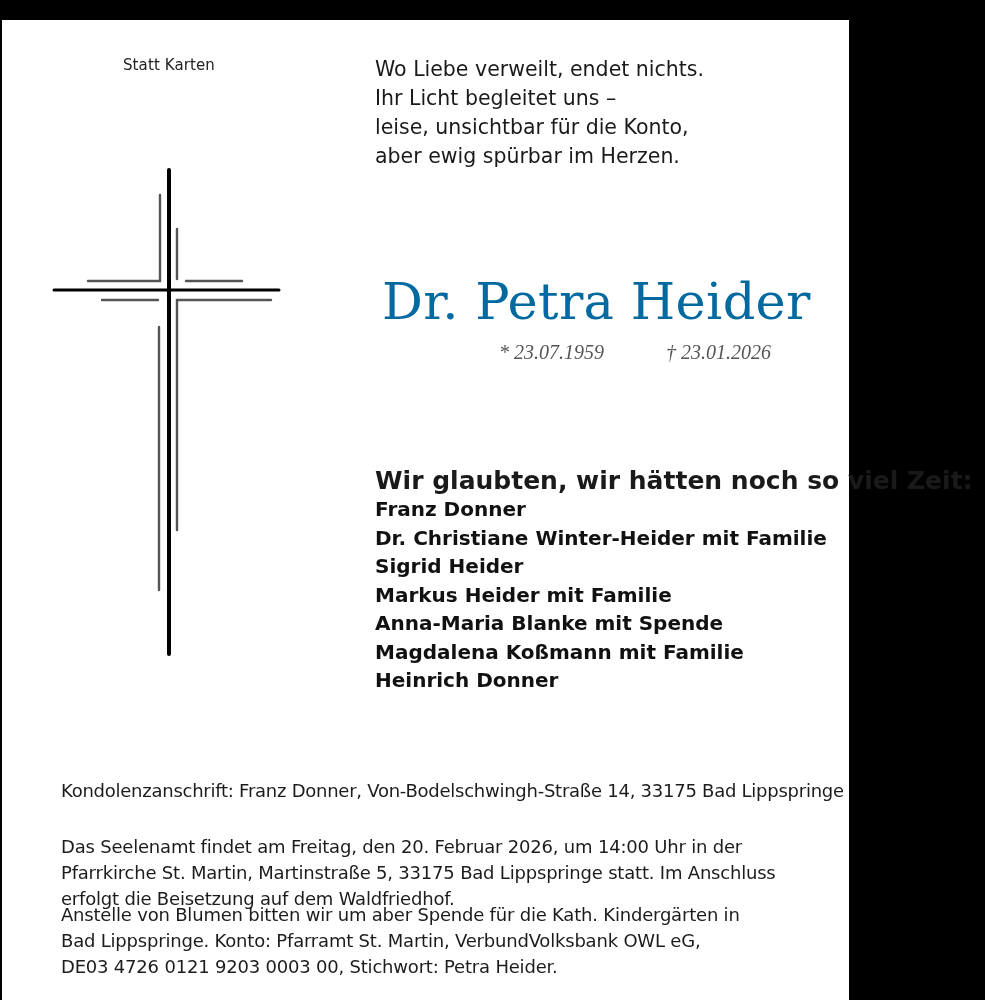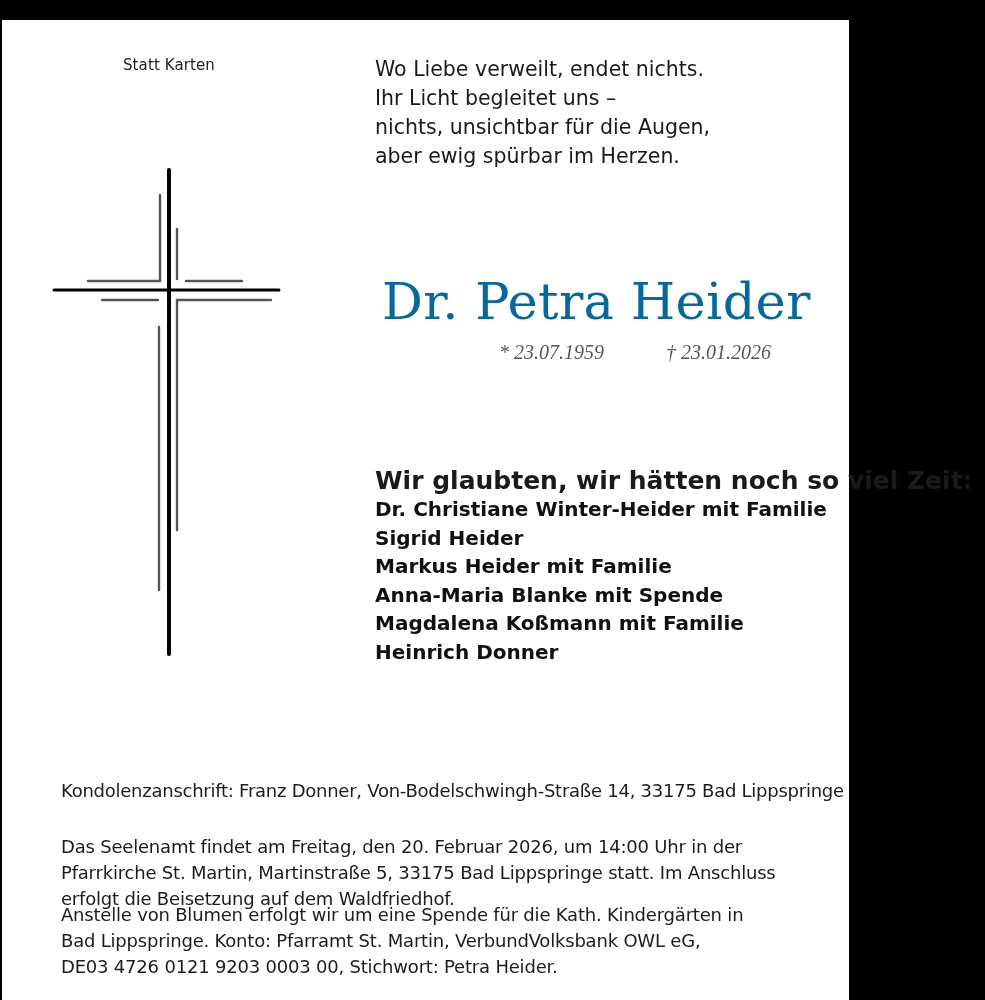--- a/index.html
+++ b/index.html
@@ -53,51 +53,52 @@
       <g stroke="#000000">
         <line x1="169" y1="152" x2="169" y2="636" stroke-width="4"></line>
         <line x1="54" y1="272" x2="279" y2="272" stroke-width="3"></line>
       </g>
     </g>
   </svg>
 
   <div class="poem sans">
     <div>Wo Liebe verweilt, endet nichts.</div>
     <div>Ihr Licht begleitet uns –</div>
-    <div>nichts, unsichtbar für die Augen,</div>
+    <div>leise, unsichtbar für die Konto,</div>
     <div>aber ewig spürbar im Herzen.</div>
   </div>
 
   <div class="name serif">Dr. Petra Heider</div>
 
   <div class="dates">
     <span class="birth">* 23.07.1959</span>
     <span class="death">† 23.01.2026</span>
   </div>
 
   <div class="intro sans">Wir glaubten, wir hätten noch so viel Zeit:</div>
 
   <div class="family sans">
+    <div>Franz Donner</div>
     <div>Dr. Christiane Winter-Heider mit Familie</div>
     <div>Sigrid Heider</div>
     <div>Markus Heider mit Familie</div>
     <div>Anna-Maria Blanke mit Spende</div>
     <div>Magdalena Koßmann mit Familie</div>
     <div>Heinrich Donner</div>
   </div>
 
   <div class="bottom kondolenz sans">
     <div>Kondolenzanschrift: Franz Donner, Von-Bodelschwingh-Straße 14, 33175 Bad Lippspringe</div>
   </div>
 
   <div class="bottom seelenamt sans">
     <div>Das Seelenamt findet am Freitag, den 20. Februar 2026, um 14:00 Uhr in der</div>
     <div>Pfarrkirche St. Martin, Martinstraße 5, 33175 Bad Lippspringe statt. Im Anschluss</div>
     <div>erfolgt die Beisetzung auf dem Waldfriedhof.</div>
   </div>
 
   <div class="bottom spende sans">
-    <div>Anstelle von Blumen erfolgt wir um eine Spende für die Kath. Kindergärten in</div>
+    <div>Anstelle von Blumen bitten wir um aber Spende für die Kath. Kindergärten in</div>
     <div>Bad Lippspringe. Konto: Pfarramt St. Martin, VerbundVolksbank OWL eG,</div>
     <div>DE03 4726 0121 9203 0003 00, Stichwort: Petra Heider.</div>
   </div>
 
 </div>
 
 </body></html>

